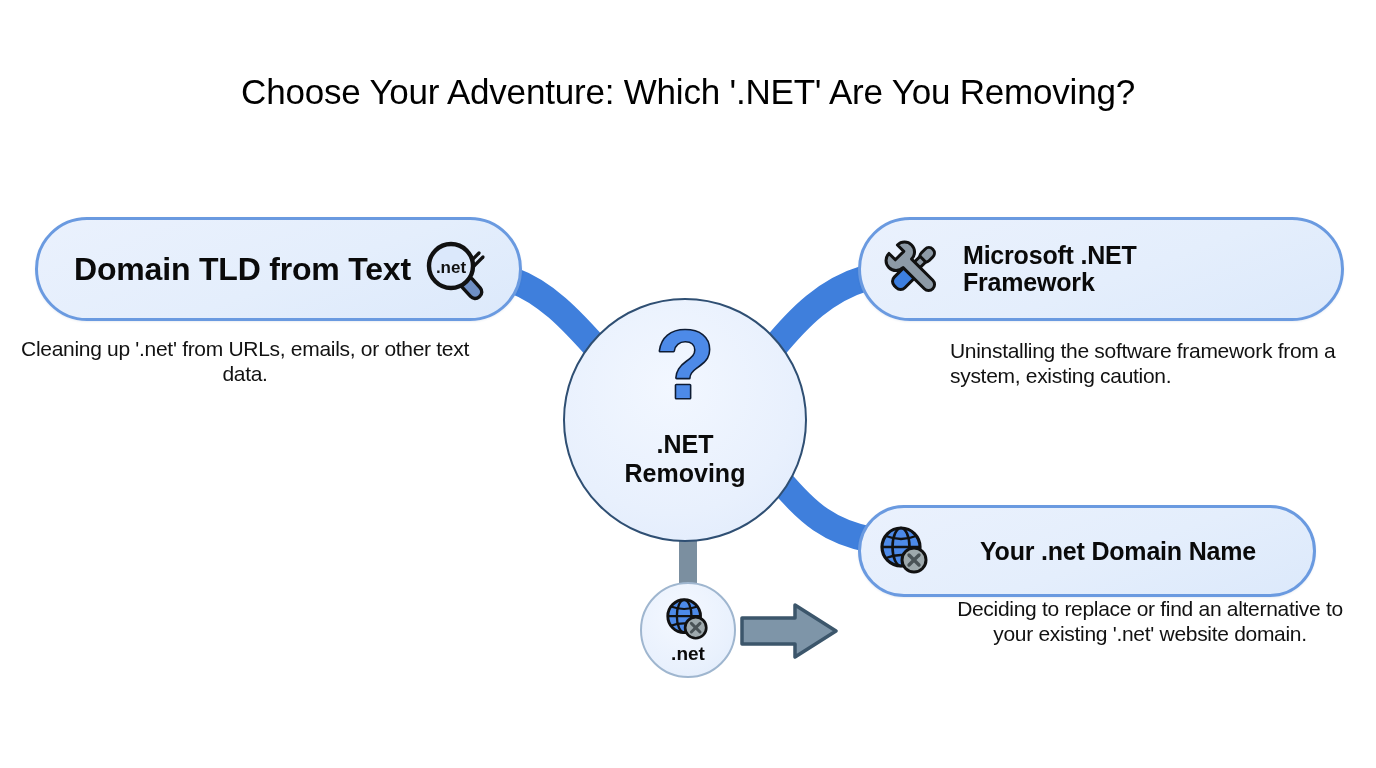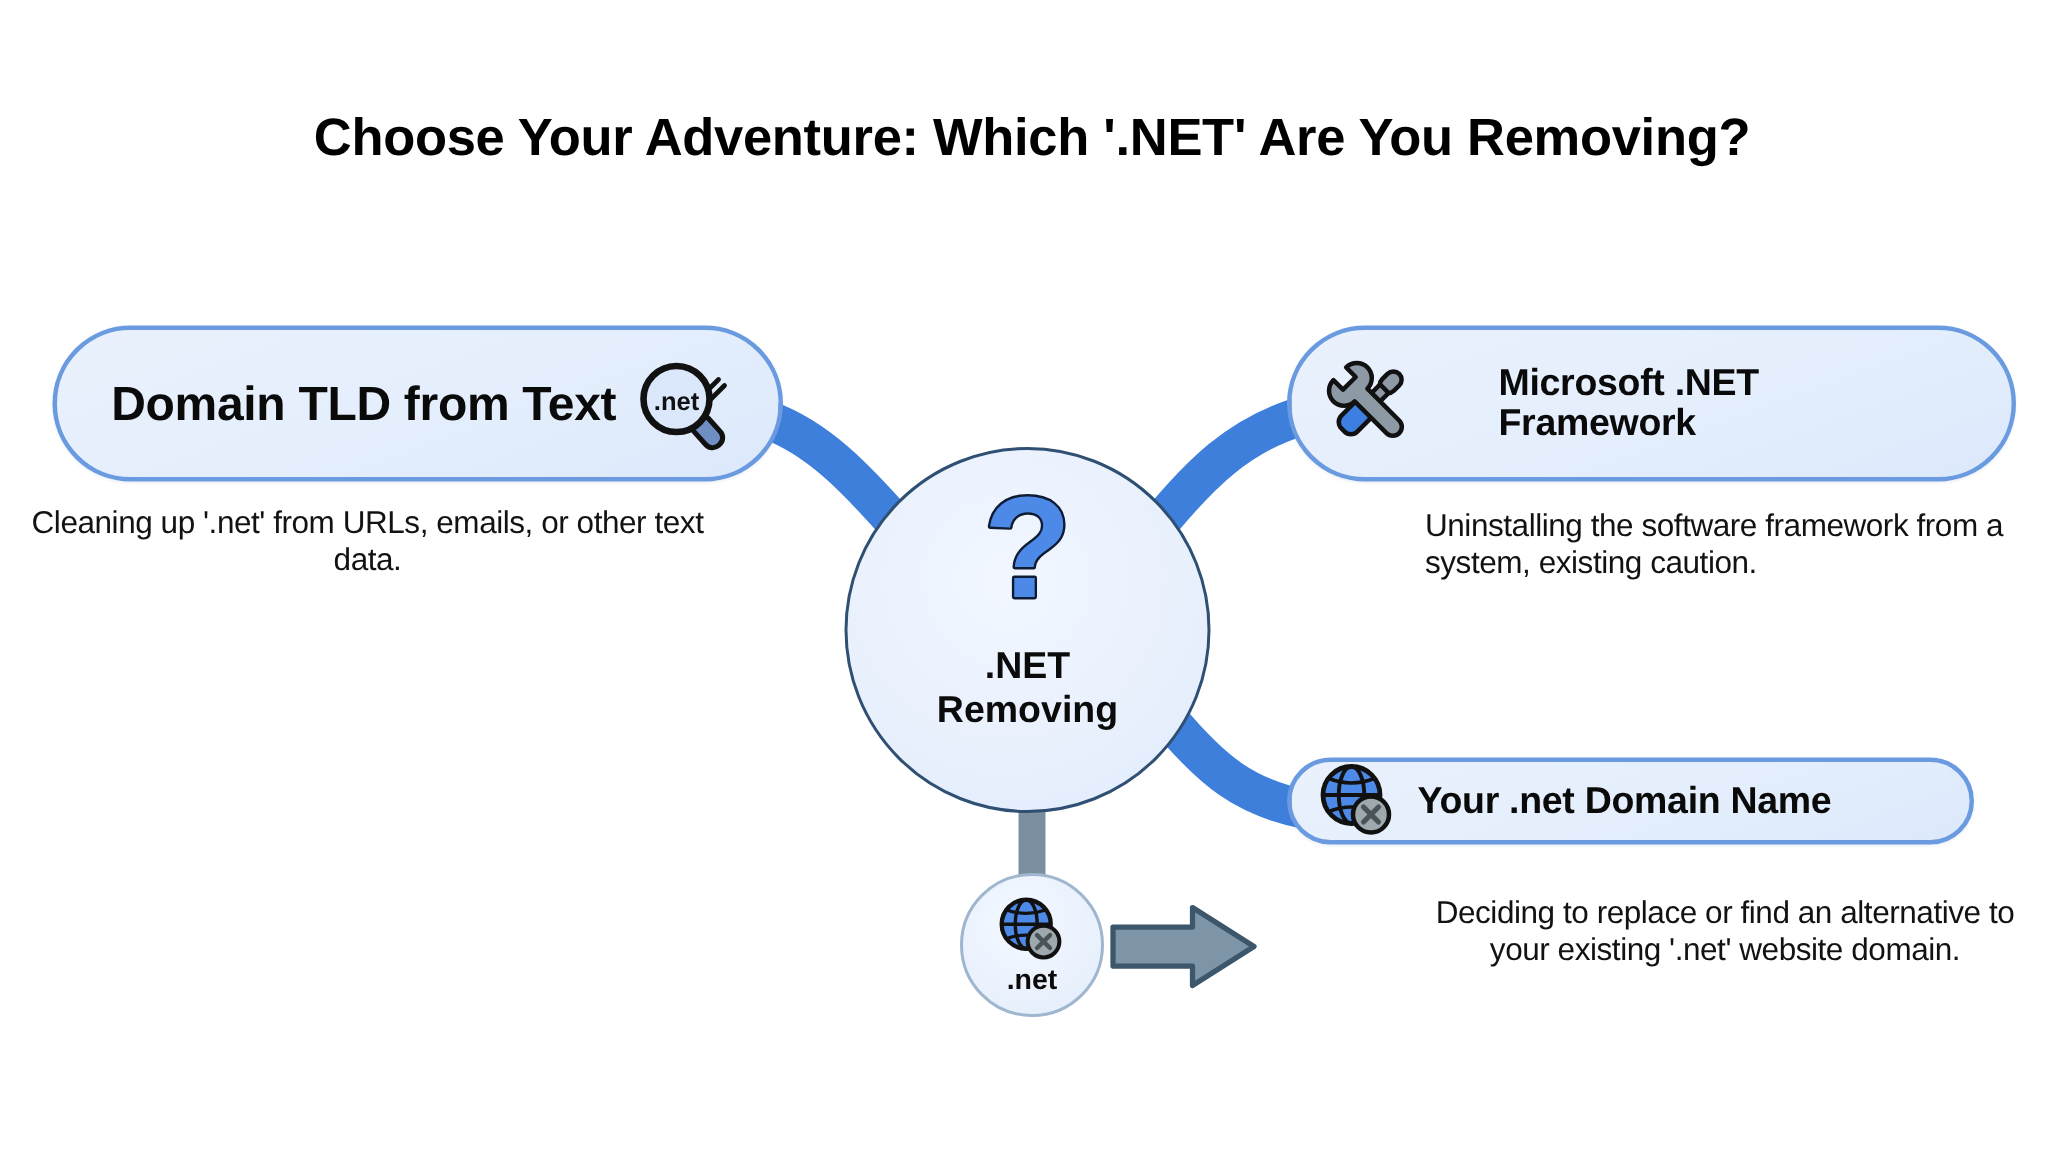--- a/index.html
+++ b/index.html
@@ -24,21 +24,21 @@
   }
 
   
   .title {
     position: absolute;
     left: 0;
     top: 72px;
     width: 1376px;
     text-align: center;
     font-size: 35px;
-    font-weight: bold;
+    font-weight: normal;
     letter-spacing: -0.2px;
     color: #000000;
     white-space: nowrap;
   }
 
   
   .connectors {
     position: absolute;
     left: 0;
     top: 0;
@@ -66,28 +66,28 @@
     height: 104px;
     justify-content: center;
     padding: 0 18px 0 26px;
   }
   #node-framework {
     left: 858px;
     top: 217px;
     width: 486px;
     height: 104px;
     padding-left: 16px;
-    gap: 36px;
   }
   #node-domain {
     left: 858px;
     top: 505px;
     width: 458px;
-    height: 58px;
+    height: 92px;
     padding-left: 14px;
+    gap: 35px;
   }
 
   .pill-label {
     font-size: 25px;
     font-weight: bold;
     line-height: 1.08;
     color: #0a0a0a;
     letter-spacing: -0.2px;
   }
   #label-left { font-size: 32px; }

